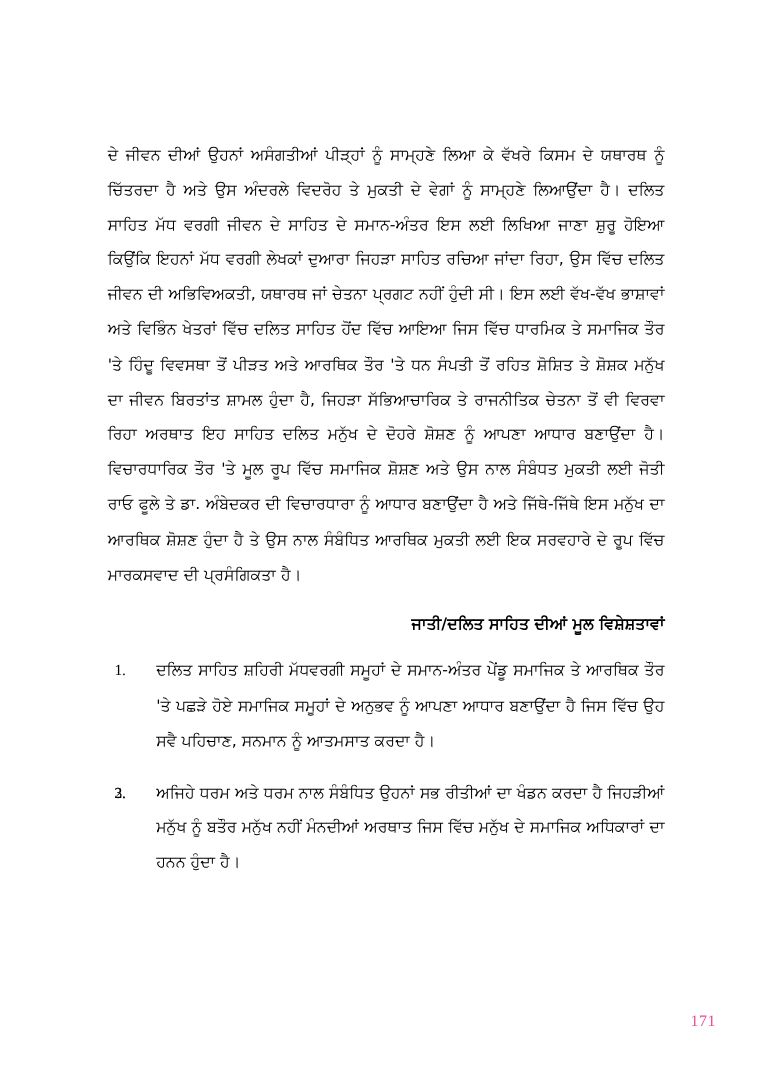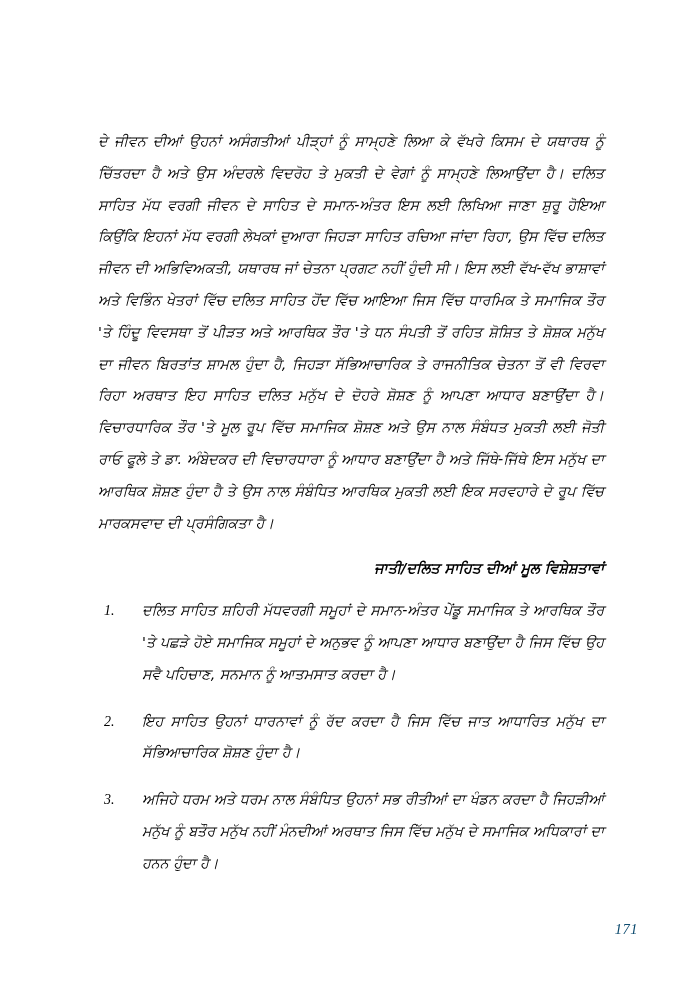--- a/index.html
+++ b/index.html
@@ -12,21 +12,20 @@
     font-family: "DejaVu Sans", "Liberation Sans", sans-serif;
     color: #000000;
   }
   .page {
     position: relative;
     width: 700px;
     height: 991px;
     background: #ffffff;
     overflow: hidden;
     box-sizing: border-box;
-    font-style: italic;
   }
   .content {
     position: absolute;
     left: 98px;
     top: 126px;
     width: 506px;
   }
   .para {
     font-size: 14.3px;
     line-height: 31.8px;
@@ -75,25 +74,25 @@
     top: 0;
     width: 34px;
     font-family: "Liberation Serif", "DejaVu Serif", serif;
     font-size: 14px;
     line-height: 31.8px;
     text-align: left;
     color: #000000;
   }
   .page-number {
     position: absolute;
-    right: 62px;
+    right: 49px;
     top: 921px;
     font-family: "Liberation Serif", "DejaVu Serif", serif;
     font-size: 14.5px;
-    color: #0c4a6e;
+    color: #ec4899;
     letter-spacing: 0.5px;
   }
 </style>
 </head>
 <body>
 
 <div class="page">
 
   <div class="content">
 
@@ -103,21 +102,20 @@
 
     <ol class="list">
 
       <li class="list-item">
         <span class="list-marker">1.</span>
         <span class="list-text">ਦਲਿਤ ਸਾਹਿਤ ਸ਼ਹਿਰੀ ਮੱਧਵਰਗੀ ਸਮੂਹਾਂ ਦੇ ਸਮਾਨ-ਅੰਤਰ ਪੇਂਡੂ ਸਮਾਜਿਕ ਤੇ ਆਰਥਿਕ ਤੌਰ 'ਤੇ ਪਛੜੇ ਹੋਏ ਸਮਾਜਿਕ ਸਮੂਹਾਂ ਦੇ ਅਨੁਭਵ ਨੂੰ ਆਪਣਾ ਆਧਾਰ ਬਣਾਉਂਦਾ ਹੈ ਜਿਸ ਵਿੱਚ ਉਹ ਸਵੈ ਪਹਿਚਾਣ, ਸਨਮਾਨ ਨੂੰ ਆਤਮਸਾਤ ਕਰਦਾ ਹੈ।</span>
       </li>
 
       <li class="list-item">
         <span class="list-marker">2.</span>
-        <span class="list-text">ਇਹ ਸਾਹਿਤ ਉਹਨਾਂ ਧਾਰਨਾਵਾਂ ਨੂੰ ਰੱਦ ਕਰਦਾ ਹੈ ਜਿਸ ਵਿੱਚ ਜਾਤ ਆਧਾਰਿਤ ਮਨੁੱਖ ਦਾ ਸੱਭਿਆਚਾਰਿਕ ਸ਼ੋਸ਼ਣ ਹੁੰਦਾ ਹੈ।</span>
       </li>
 
       <li class="list-item">
         <span class="list-marker">3.</span>
         <span class="list-text">ਅਜਿਹੇ ਧਰਮ ਅਤੇ ਧਰਮ ਨਾਲ ਸੰਬੰਧਿਤ ਉਹਨਾਂ ਸਭ ਰੀਤੀਆਂ ਦਾ ਖੰਡਨ ਕਰਦਾ ਹੈ ਜਿਹੜੀਆਂ ਮਨੁੱਖ ਨੂੰ ਬਤੌਰ ਮਨੁੱਖ ਨਹੀਂ ਮੰਨਦੀਆਂ ਅਰਥਾਤ ਜਿਸ ਵਿੱਚ ਮਨੁੱਖ ਦੇ ਸਮਾਜਿਕ ਅਧਿਕਾਰਾਂ ਦਾ ਹਨਨ ਹੁੰਦਾ ਹੈ।</span>
       </li>
 
     </ol>
 
   </div>

